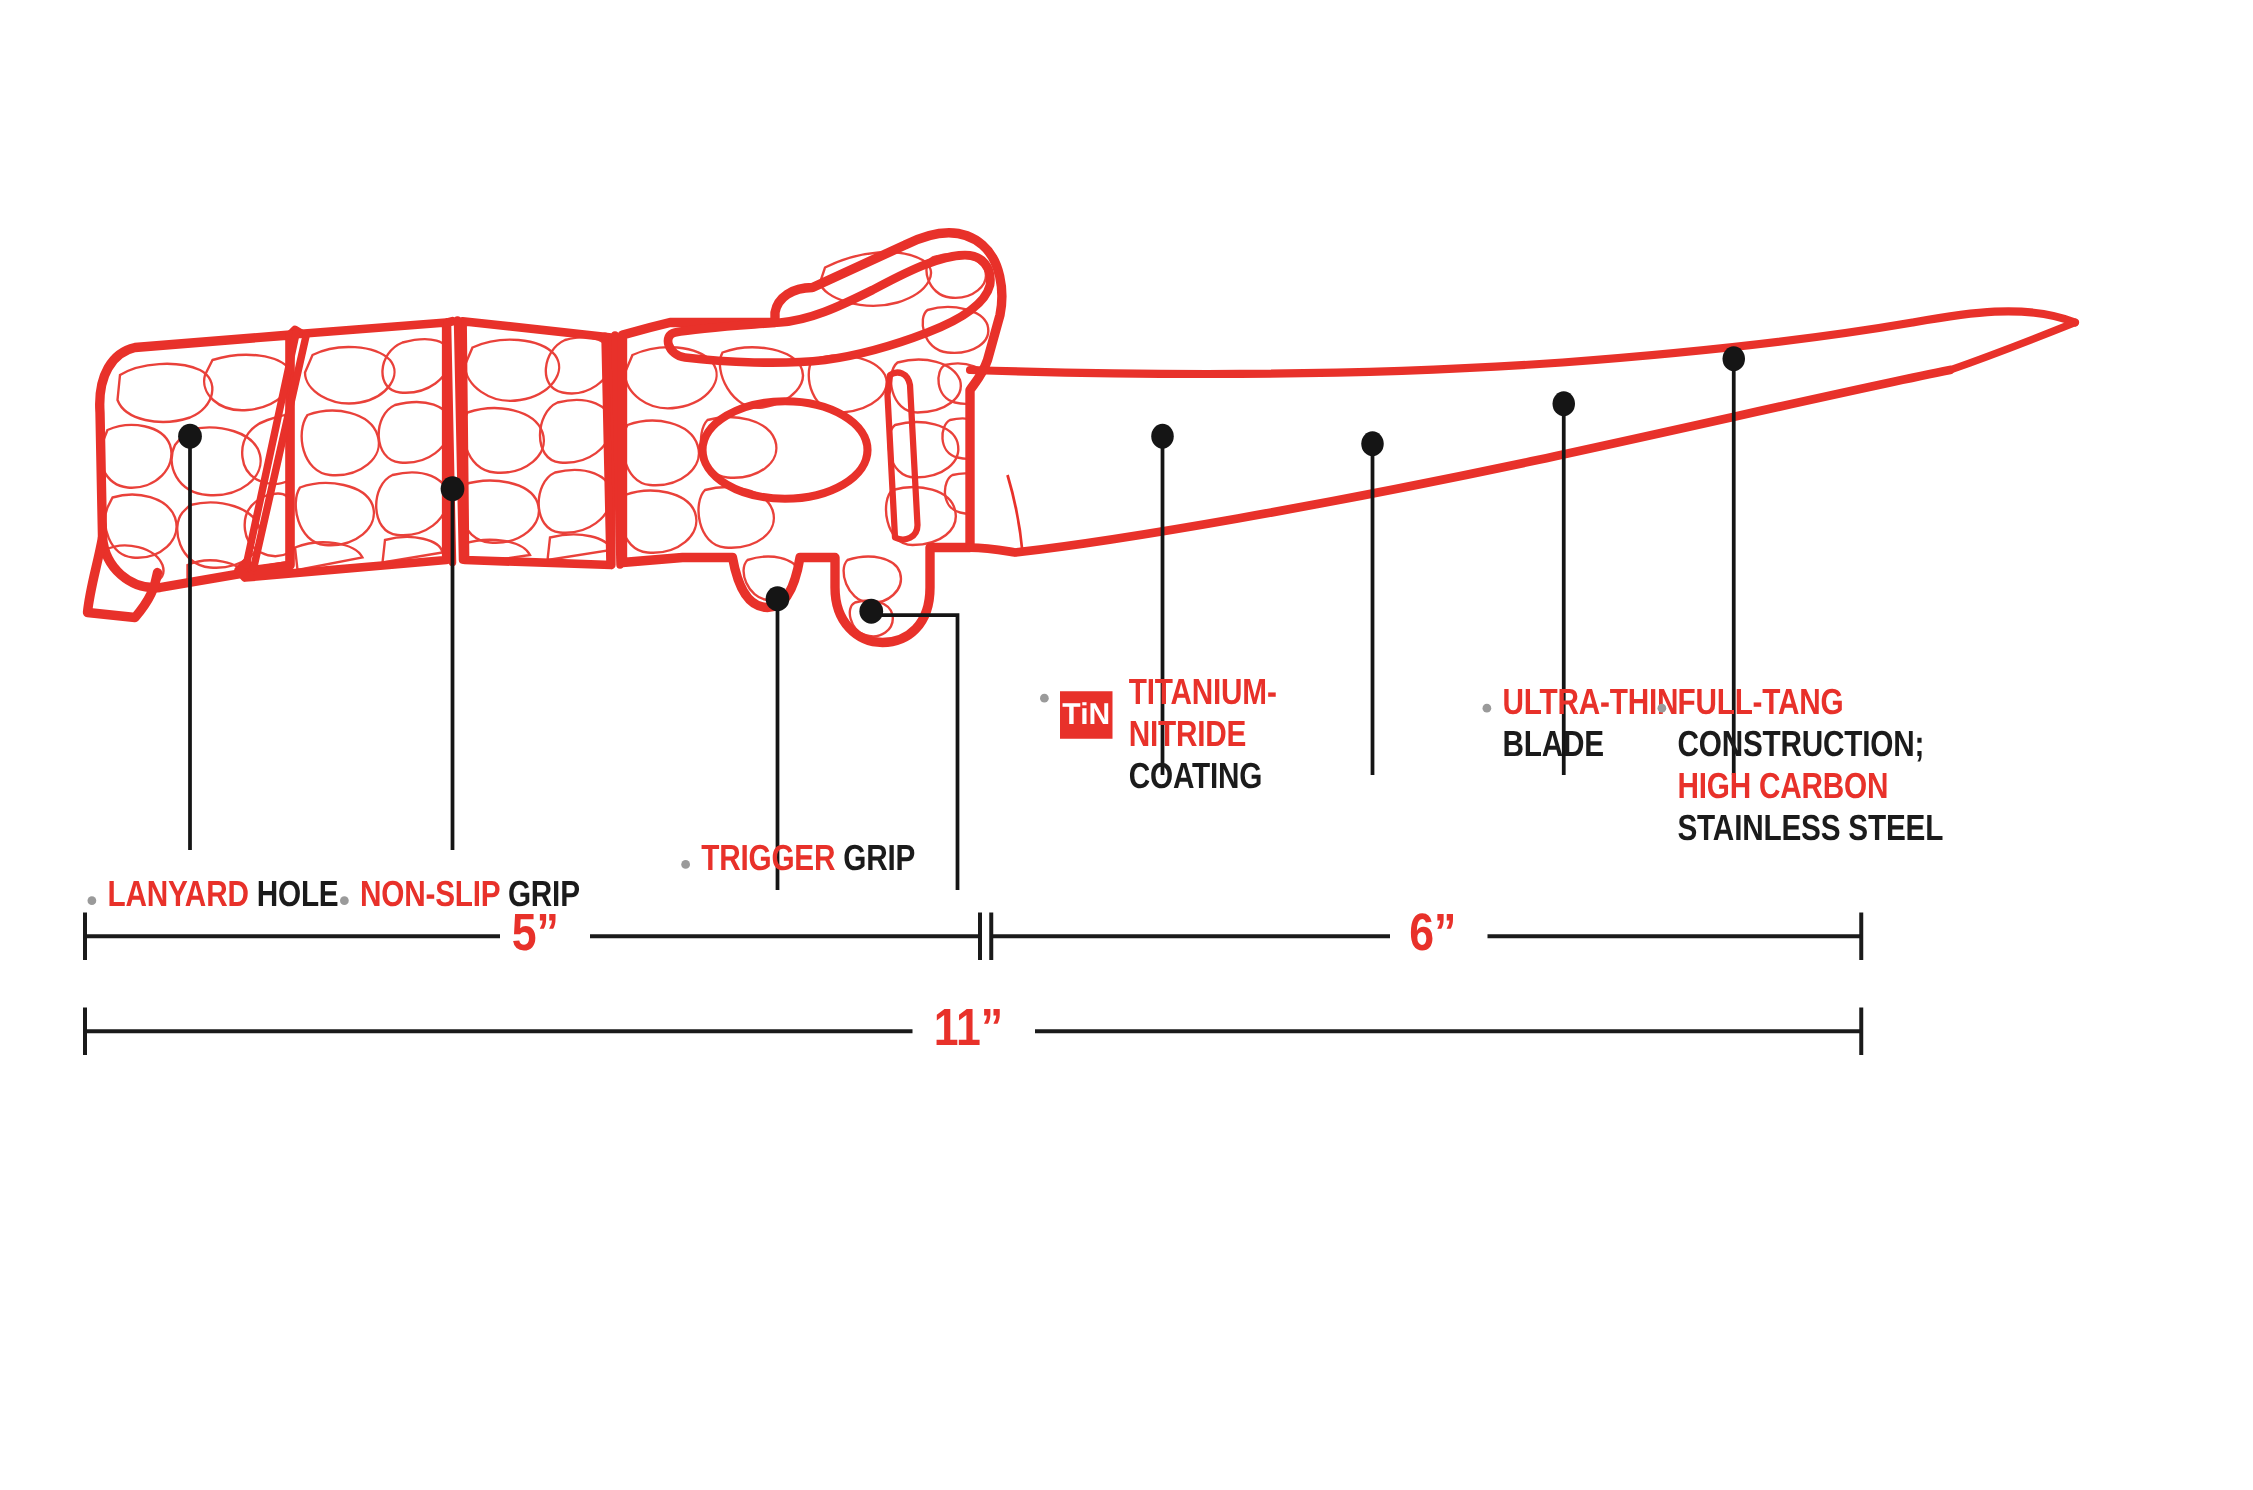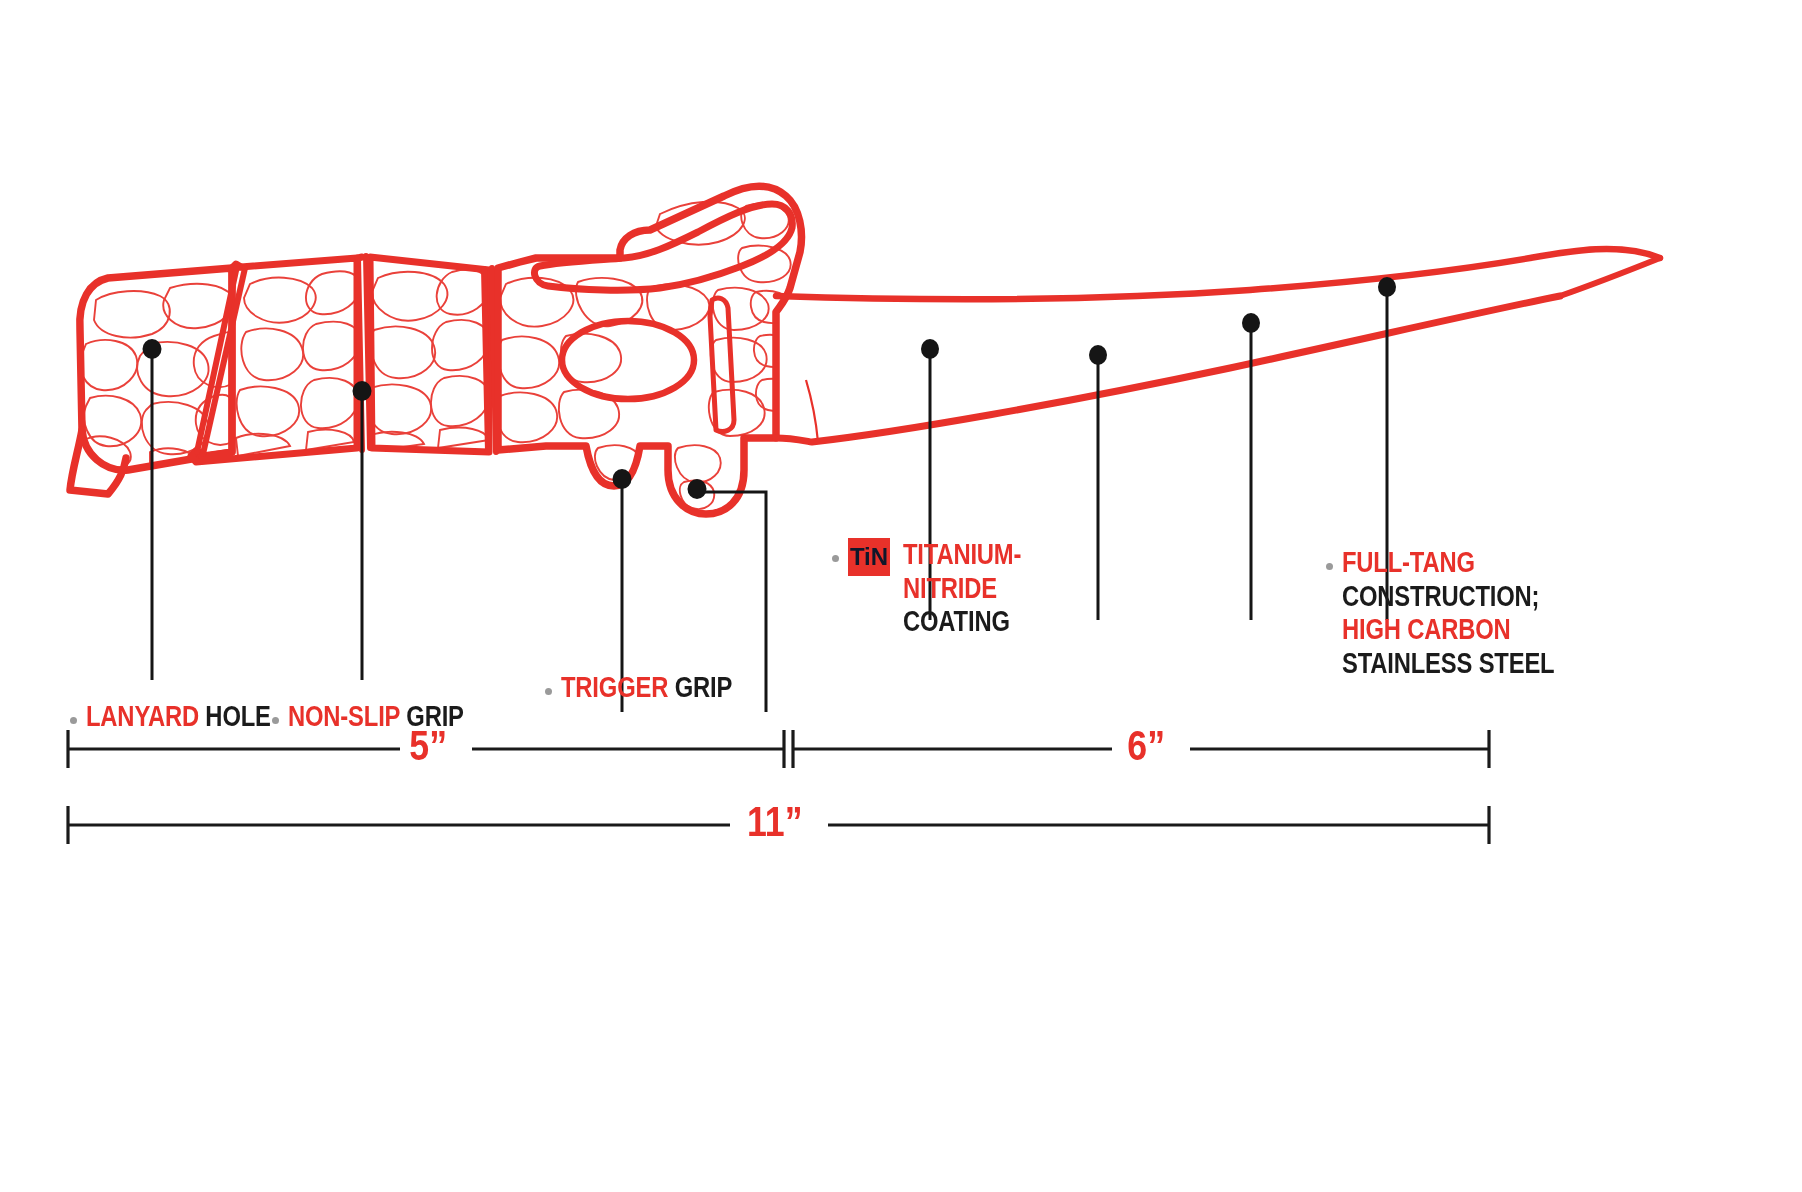--- a/index.html
+++ b/index.html
@@ -53,29 +53,29 @@
   .callout-text .ln { display: block; line-height: 1.16; }
   .callout-text .red { color: #e8312a; }
   .callout-text .dark { color: #1b1b1b; }
   .align-right .callout-text { text-align: right; }
   .align-right { }
 
   .tin-badge {
     flex: 0 0 auto;
     width: 42px; height: 38px;
     background: #e8312a;
-    color: #0f172a;
+    color: #ffffff;
     font-family: "Liberation Sans Narrow", "Liberation Sans", sans-serif;
     font-weight: bold;
     font-size: 24px;
     display: flex;
     align-items: center;
     justify-content: center;
     letter-spacing: 0px;
-    margin-top: 0;
+    margin-top: 15px;
   }
 
   .dim-label {
     position: absolute;
     color: #e8312a;
     font-family: "Liberation Sans Narrow", "Liberation Sans", sans-serif;
     font-weight: bold;
     font-size: 42px;
     transform: scaleX(0.85);
     white-space: nowrap;
@@ -263,20 +263,27 @@
       <span class="bullet"></span>
       <span class="tin-badge">TiN</span>
       <span class="callout-text" style="margin-left:4px;">
           <span class="ln"><span class="red">TITANIUM-</span></span>
           <span class="ln"><span class="red">NITRIDE</span></span>
           <span class="ln"><span class="dark">COATING</span></span>
         </span>
     </div>
 
 
+    <div class="callout" style="left:1186px; top:546px;">
+      <span class="bullet"></span>
+      <span class="callout-text">
+          <span class="ln"><span class="red">ULTRA-THIN</span></span>
+          <span class="ln"><span class="dark">BLADE</span></span>
+        </span>
+    </div>
 
     <div class="callout" style="left:1326px; top:546px;">
       <span class="bullet"></span>
       <span class="callout-text">
           <span class="ln"><span class="red">FULL-TANG</span></span>
           <span class="ln"><span class="dark">CONSTRUCTION;</span></span>
           <span class="ln"><span class="red">HIGH CARBON</span></span>
           <span class="ln"><span class="dark">STAINLESS STEEL</span></span>
         </span>
     </div>

